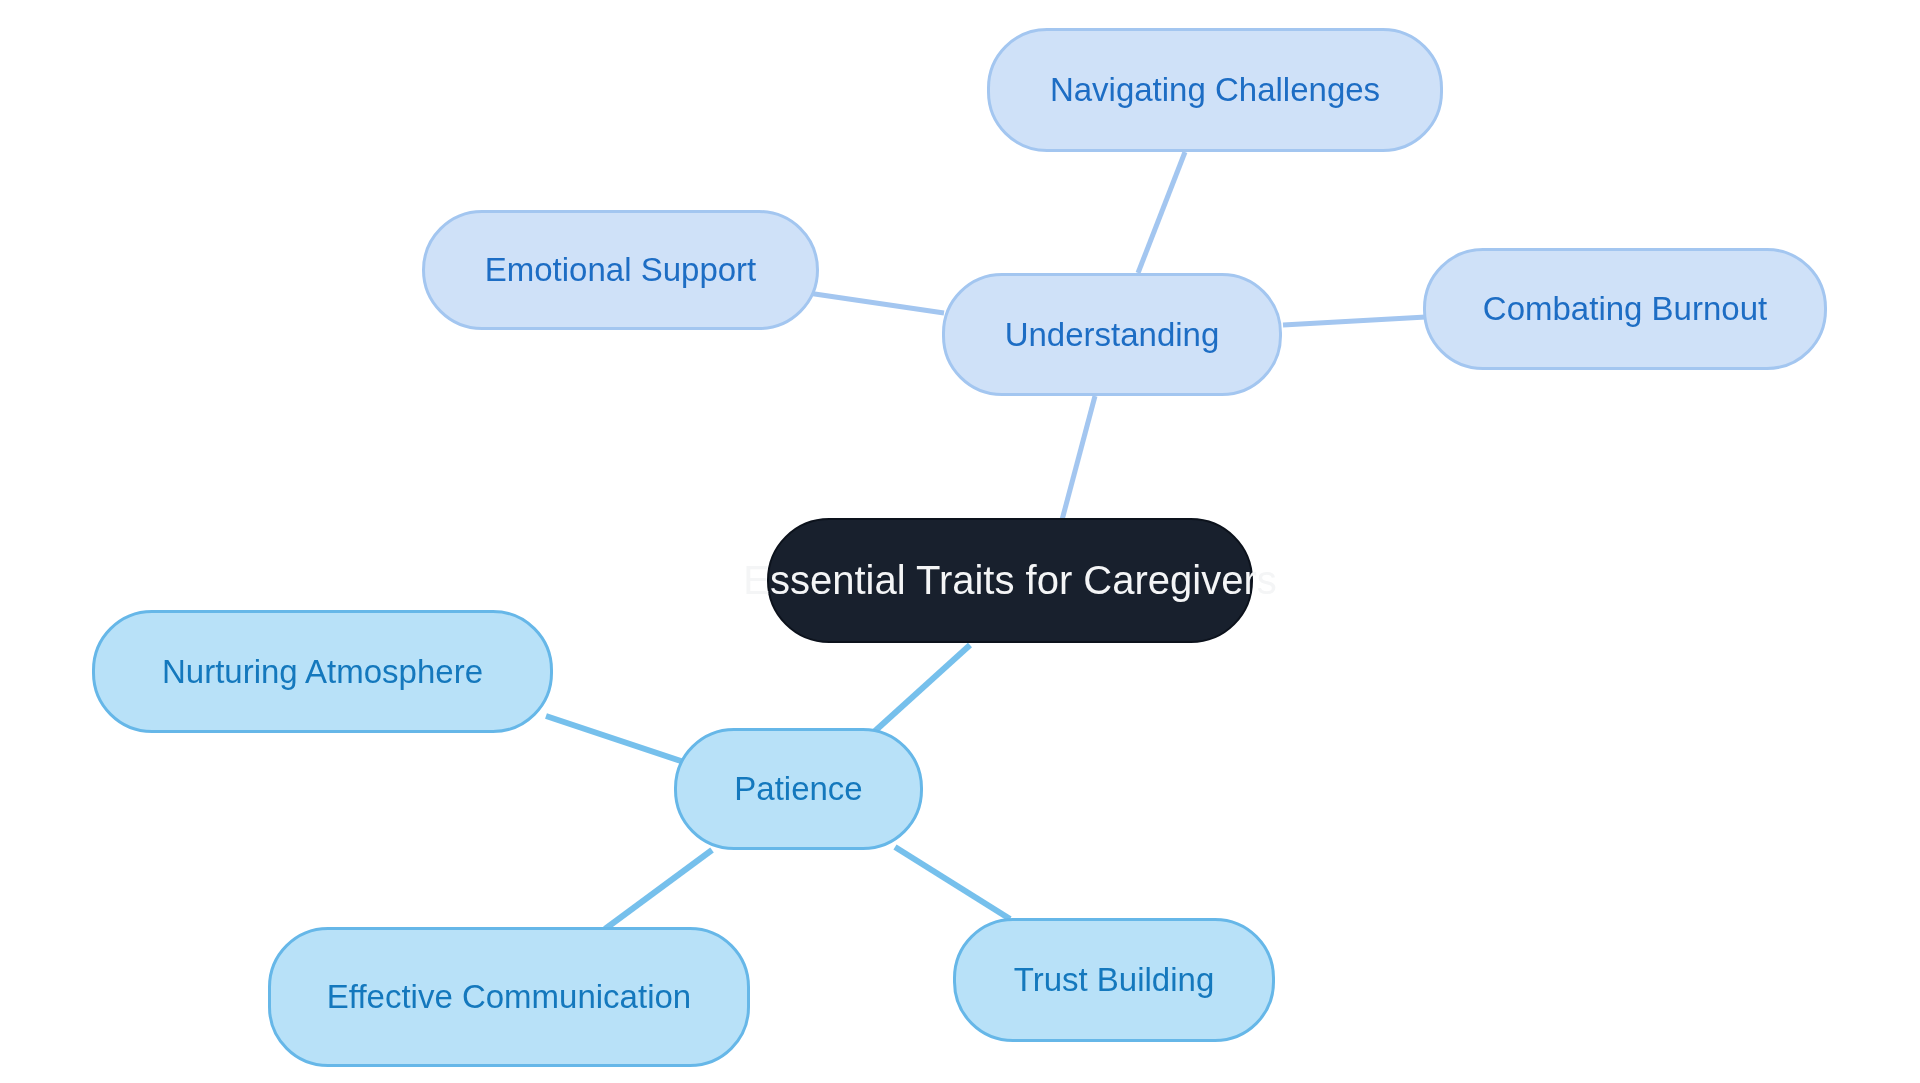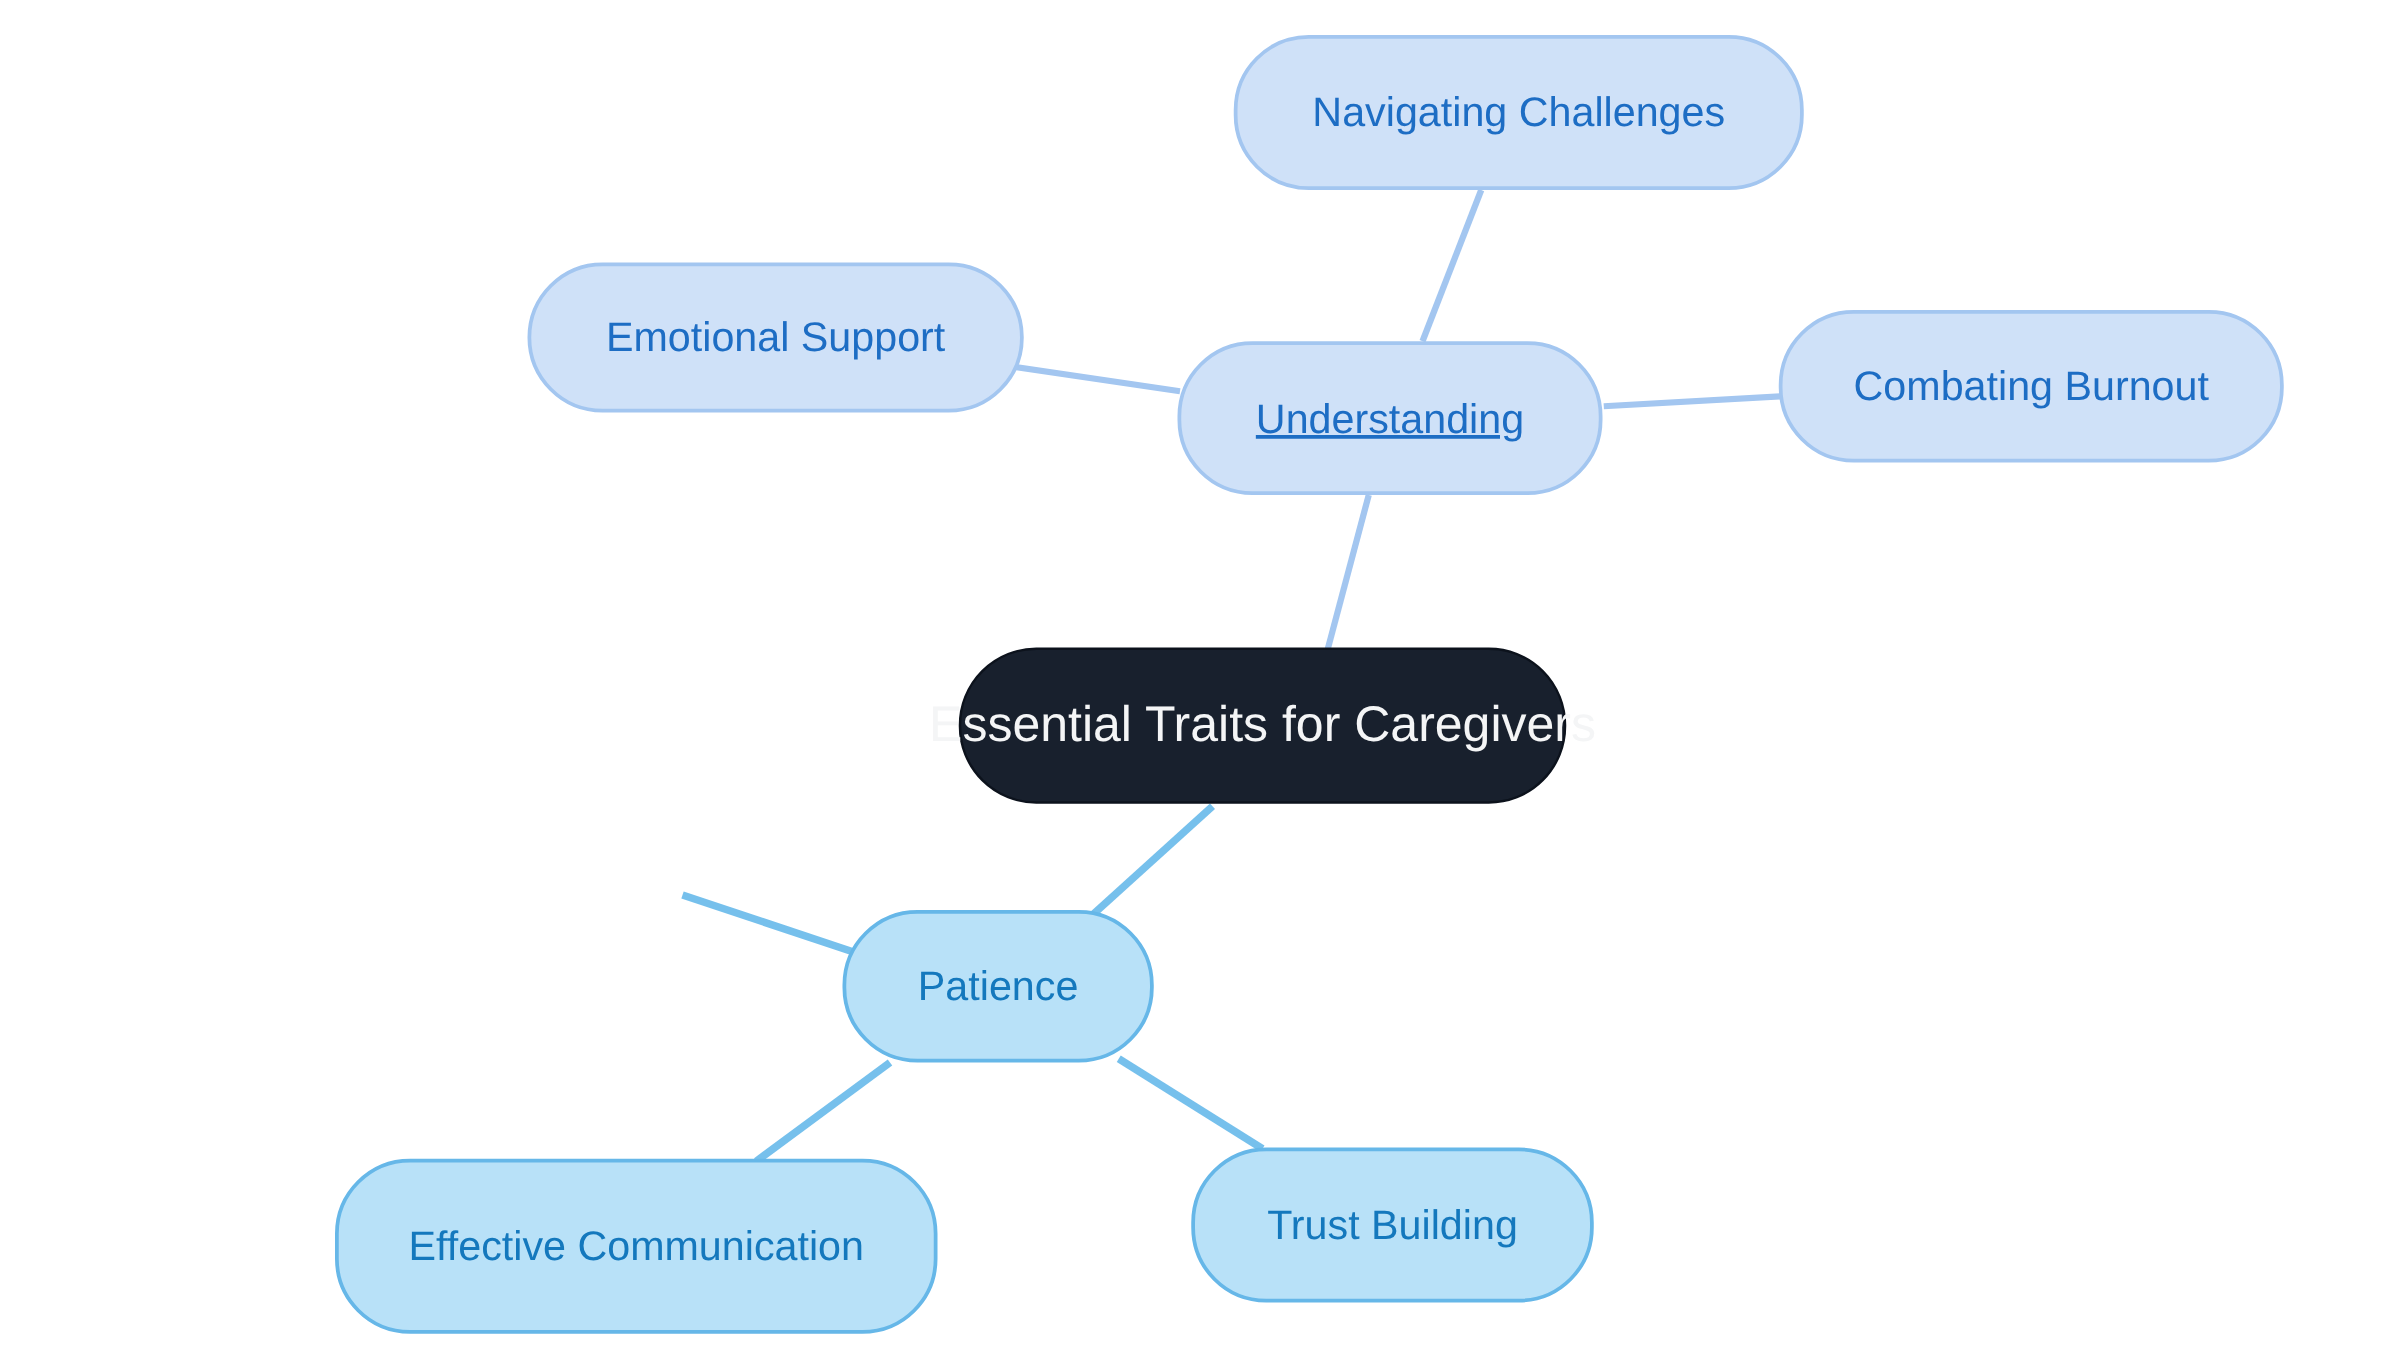--- a/index.html
+++ b/index.html
@@ -46,21 +46,21 @@
     color: var(--branch-understanding-text, #1d6dc4);
     border: 3px solid var(--branch-understanding-border, #a3c6f0);
   }
   .node.branch-b {
     background: var(--branch-patience-fill, #b8e1f8);
     color: var(--branch-patience-text, #1478bd);
     border: 3px solid var(--branch-patience-border, #66b7e8);
   }
   
   .pos-center        { left: 767px;  top: 518px; width: 486px; height: 125px; }
-  .pos-understanding { left: 942px;  top: 273px; width: 340px; height: 123px; text-decoration: underline; }
+  .pos-understanding { left: 942px;  top: 273px; width: 340px; height: 123px; }
   .pos-navigating    { left: 987px;  top: 28px;  width: 456px; height: 124px; }
   .pos-emotional     { left: 422px;  top: 210px; width: 397px; height: 120px; }
   .pos-burnout       { left: 1423px; top: 248px; width: 404px; height: 122px; }
   .pos-patience      { left: 674px;  top: 728px; width: 249px; height: 122px; }
   .pos-nurturing     { left: 92px;   top: 610px; width: 461px; height: 123px; }
   .pos-communication { left: 268px;  top: 927px; width: 482px; height: 140px; }
   .pos-trust         { left: 953px;  top: 918px; width: 322px; height: 124px; }
 </style>
 </head>
 <body>
@@ -95,20 +95,23 @@
   </div>
 
   <div class="node branch-a pos-burnout">
     <span>Combating Burnout</span>
   </div>
 
   <div class="node branch-b pos-patience">
     <span>Patience</span>
   </div>
 
+  <div class="node branch-b pos-nurturing">
+    <span>Nurturing Atmosphere</span>
+  </div>
 
   <div class="node branch-b pos-communication">
     <span>Effective Communication</span>
   </div>
 
   <div class="node branch-b pos-trust">
     <span>Trust Building</span>
   </div>
 
 </div>

